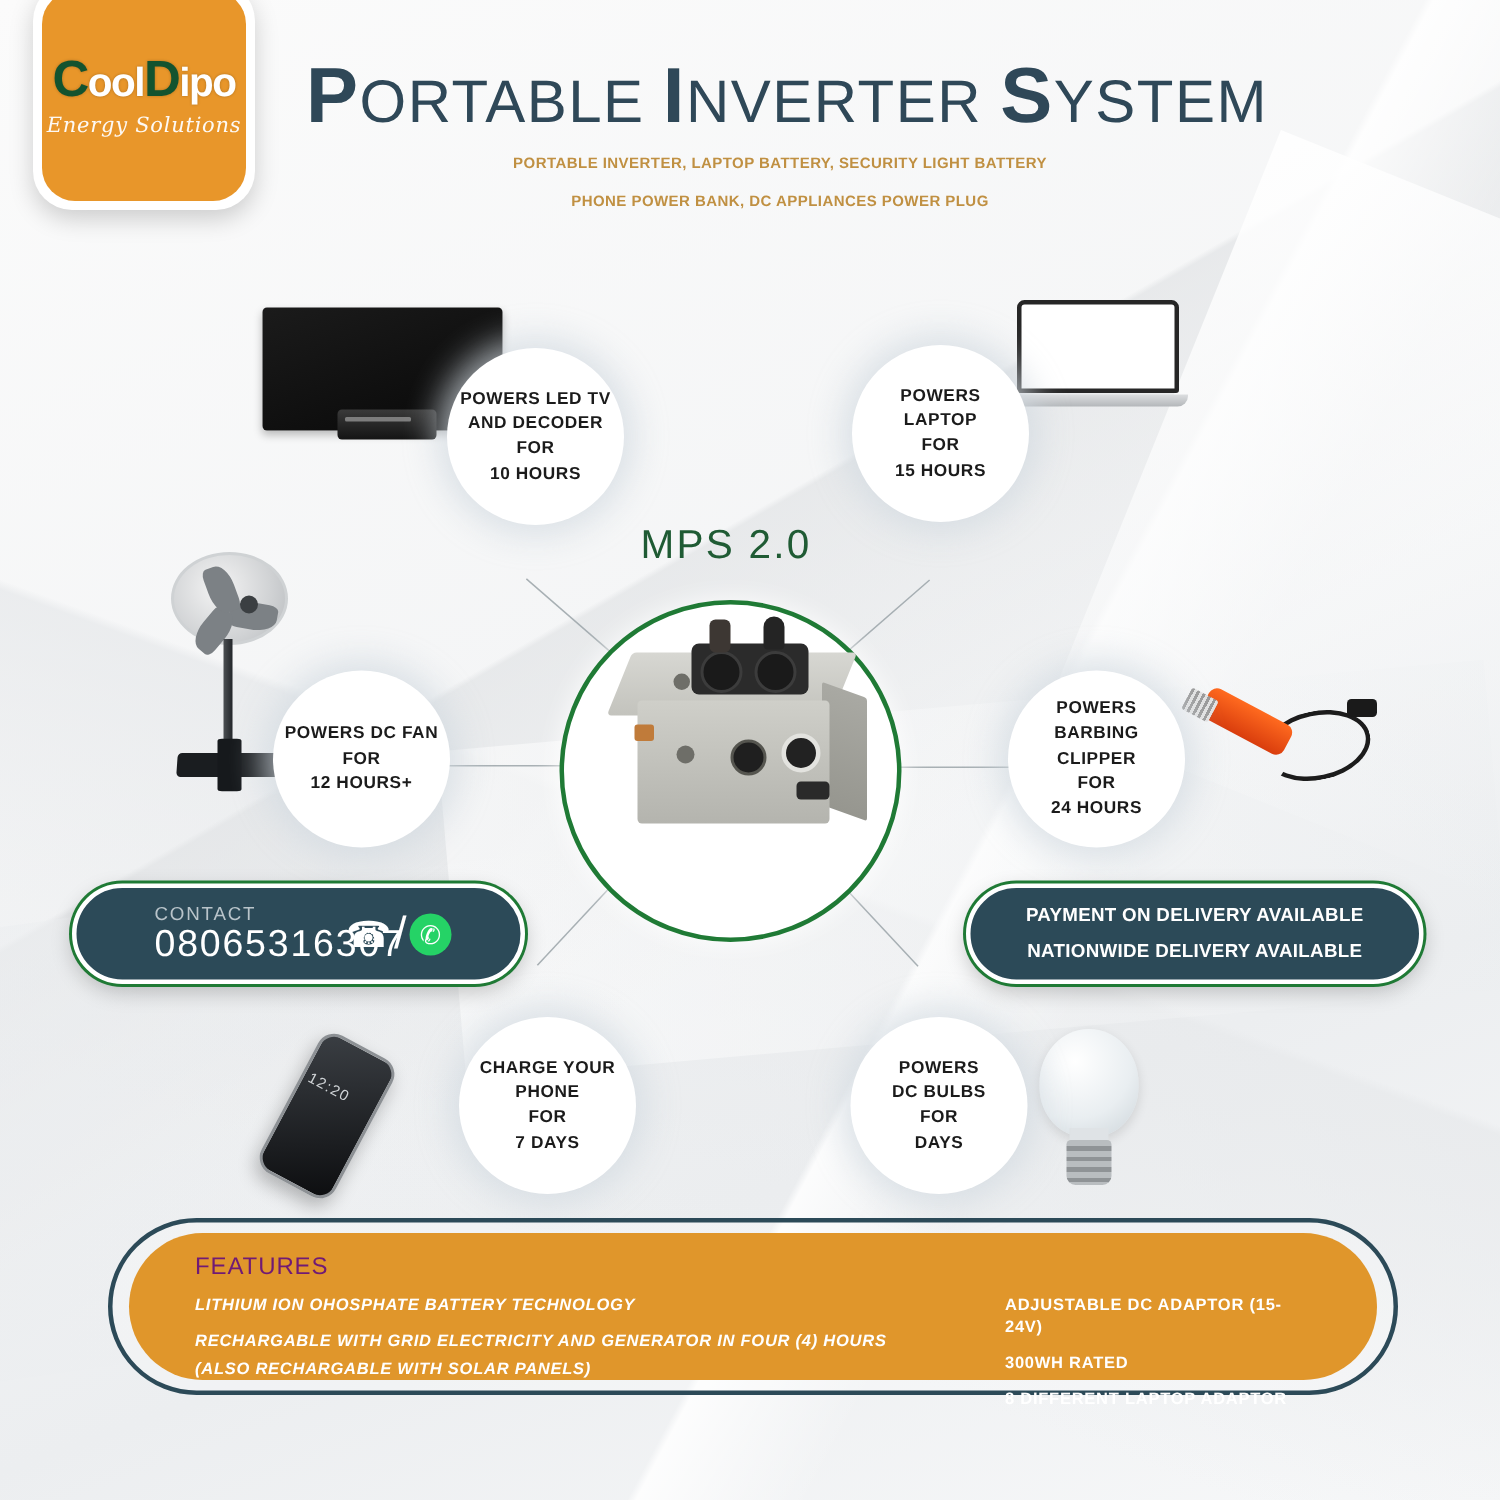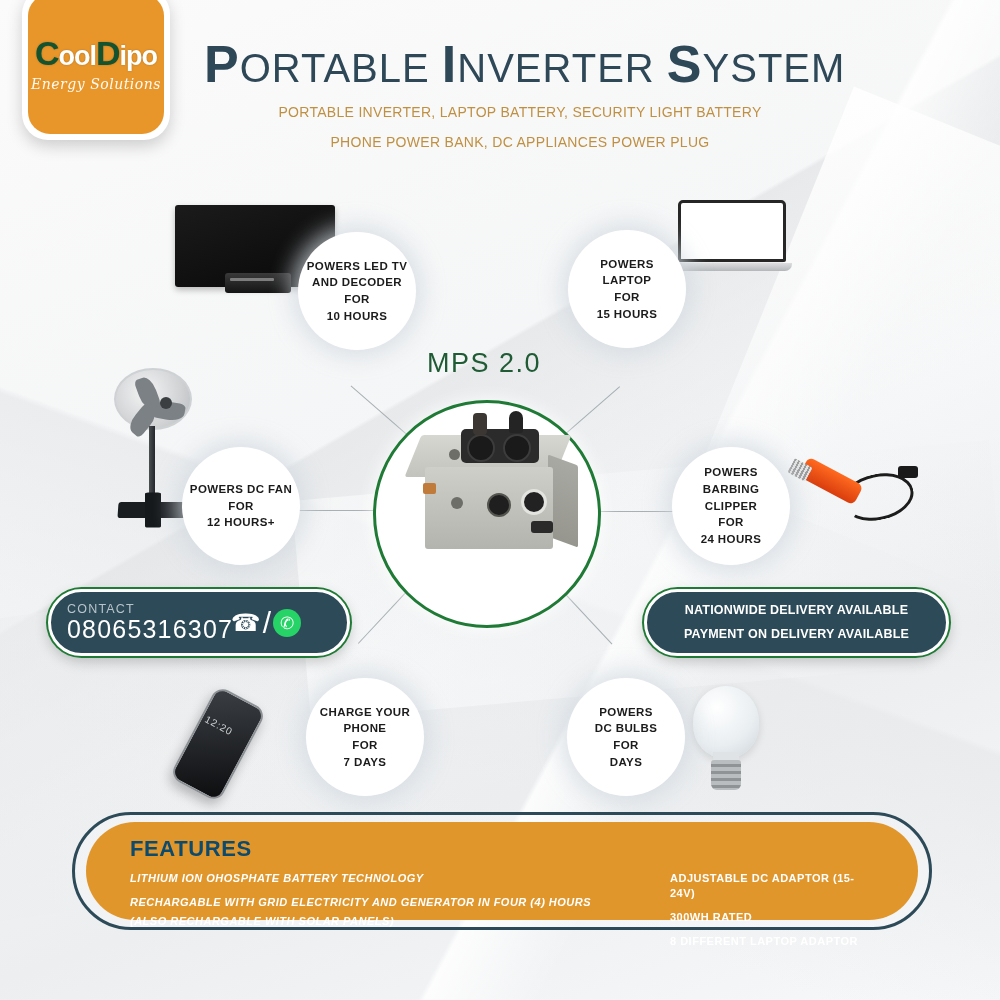--- a/index.html
+++ b/index.html
@@ -45,21 +45,21 @@
   }
 
   
   #header{position:absolute;left:200px;top:34px;width:640px;text-align:center;}
   #title{
     color:#2f4858;font-size:40px;letter-spacing:1px;line-height:1;
     font-weight:normal;margin:4px;white-space:nowrap;
   }
   #title .cap{font-size:52px;font-weight:bold;}
   .sub{
-    color:#c09042;font-size:14px;font-weight:normal;letter-spacing:.3px;margin-top:14px;
+    color:#c09042;font-size:10px;font-weight:bold;letter-spacing:.3px;margin-top:14px;
   }
   .sub.second{}
 
   
   #center-ring{
     position:absolute;left:373px;top:400px;width:222px;height:222px;
     border:3px solid #1f7a35;border-radius:50%;background:#fff;
     box-shadow:0 0 18px rgba(255,255,255,.9);
   }
   #mps-label{
@@ -136,42 +136,42 @@
   .bl-glass{width:66px;height:72px;border-radius:50% 50% 46% 46%;background:radial-gradient(circle at 36% 30%,#ffffff,#e9eef1 58%,#ccd4d9 100%);box-shadow:0 3px 8px rgba(0,0,0,.12);}
   .bl-neck{position:absolute;left:20px;top:66px;width:26px;height:12px;background:#dfe3e6;}
   .bl-base{position:absolute;left:18px;top:74px;width:30px;height:30px;background:repeating-linear-gradient(180deg,#b9bdc0 0 4px,#8f9396 4px 7px);border-radius:3px 3px 6px 6px;}
 
   
   .pill{
     position:absolute;background:#2c4a58;border:3px solid #fff;border-radius:40px;
     box-shadow:0 0 0 2px #1f7a35,0 5px 14px rgba(0,0,0,.22);
     box-sizing:border-box;
   }
-  #contact-pill{left:48px;top:589px;width:302px;height:67px;display:flex;align-items:center;padding-left:16px;}
+  #contact-pill{left:48px;top:589px;width:302px;height:67px;display:flex;align-items:center;padding-left:52px;}
   #contact-label{color:#b9c4ca;font-size:12.5px;letter-spacing:1.2px;}
   #contact-number{color:#fff;font-size:25px;letter-spacing:1.2px;line-height:1.05;}
   .ic-wrap{position:absolute;right:46px;top:14px;display:flex;align-items:center;}
   .ic-phone{font-size:24px;color:#fff;}
   .ic-slash{color:#fff;font-size:30px;margin:0 2px;}
   .ic-wa{width:28px;height:28px;border-radius:50%;background:#25d366;display:flex;align-items:center;justify-content:center;color:#fff;font-size:17px;}
 
   #delivery-pill{left:644px;top:589px;width:305px;height:67px;display:flex;flex-direction:column;align-items:center;justify-content:center;}
   .dl-line{color:#fff;font-size:12.5px;font-weight:bold;letter-spacing:.2px;line-height:1.9;}
 
   
   #features-outer{
     position:absolute;left:72px;top:812px;width:860px;height:118px;
     border:3px solid #2c4a58;border-radius:59px;box-sizing:border-box;background:rgba(255,255,255,.25);
   }
   #features{
     position:absolute;left:86px;top:822px;width:832px;height:98px;
     background:#e0962b;border-radius:49px;box-sizing:border-box;
     padding:14px 44px;color:#fff;
   }
-  #features-title{font-size:22px;font-weight:bold;letter-spacing:.6px;color:#0c4a6e;}
+  #features-title{font-size:16px;font-weight:normal;letter-spacing:.6px;color:#701a75;}
   .feat-cols{display:flex;margin-top:9px;}
   .feat-left{width:540px;font-style:italic;}
   .feat-right{flex:1;}
   .feat{font-size:11px;font-weight:bold;letter-spacing:.5px;line-height:1.35;margin-bottom:9px;color:#fff;}
   .feat.small-gap{margin-bottom:4px;}
 </style>
 </head>
 <body>
 
 <div id="poster">
@@ -314,22 +314,22 @@
       <div id="contact-number">08065316307</div>
     </div>
     <div class="ic-wrap">
       <span class="ic-phone">☎</span>
       <span class="ic-slash">/</span>
       <span class="ic-wa">✆</span>
     </div>
   </div>
 
   <div class="pill" id="delivery-pill">
+    <div class="dl-line">PAYMENT ON DELIVERY AVAILABLE</div>
     <div class="dl-line">NATIONWIDE DELIVERY AVAILABLE</div>
-    <div class="dl-line">PAYMENT ON DELIVERY AVAILABLE</div>
   </div>
 
   <div id="features-outer"></div>
   <div id="features">
     <div id="features-title">FEATURES</div>
     <div class="feat-cols">
       <div class="feat-left">
         <div class="feat">LITHIUM ION OHOSPHATE BATTERY  TECHNOLOGY</div>
         <div class="feat small-gap">RECHARGABLE WITH GRID ELECTRICITY AND GENERATOR IN FOUR (4) HOURS</div>
         <div class="feat">(ALSO RECHARGABLE WITH SOLAR PANELS)</div>

